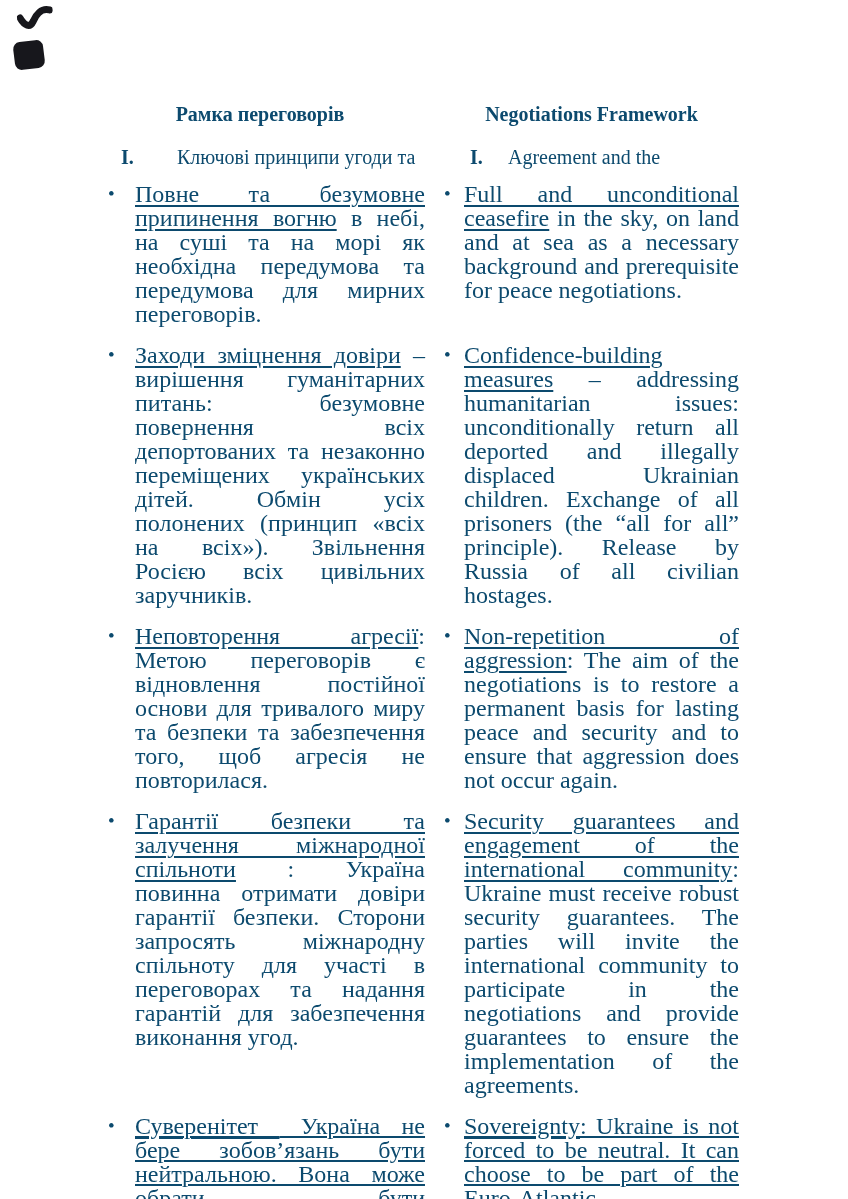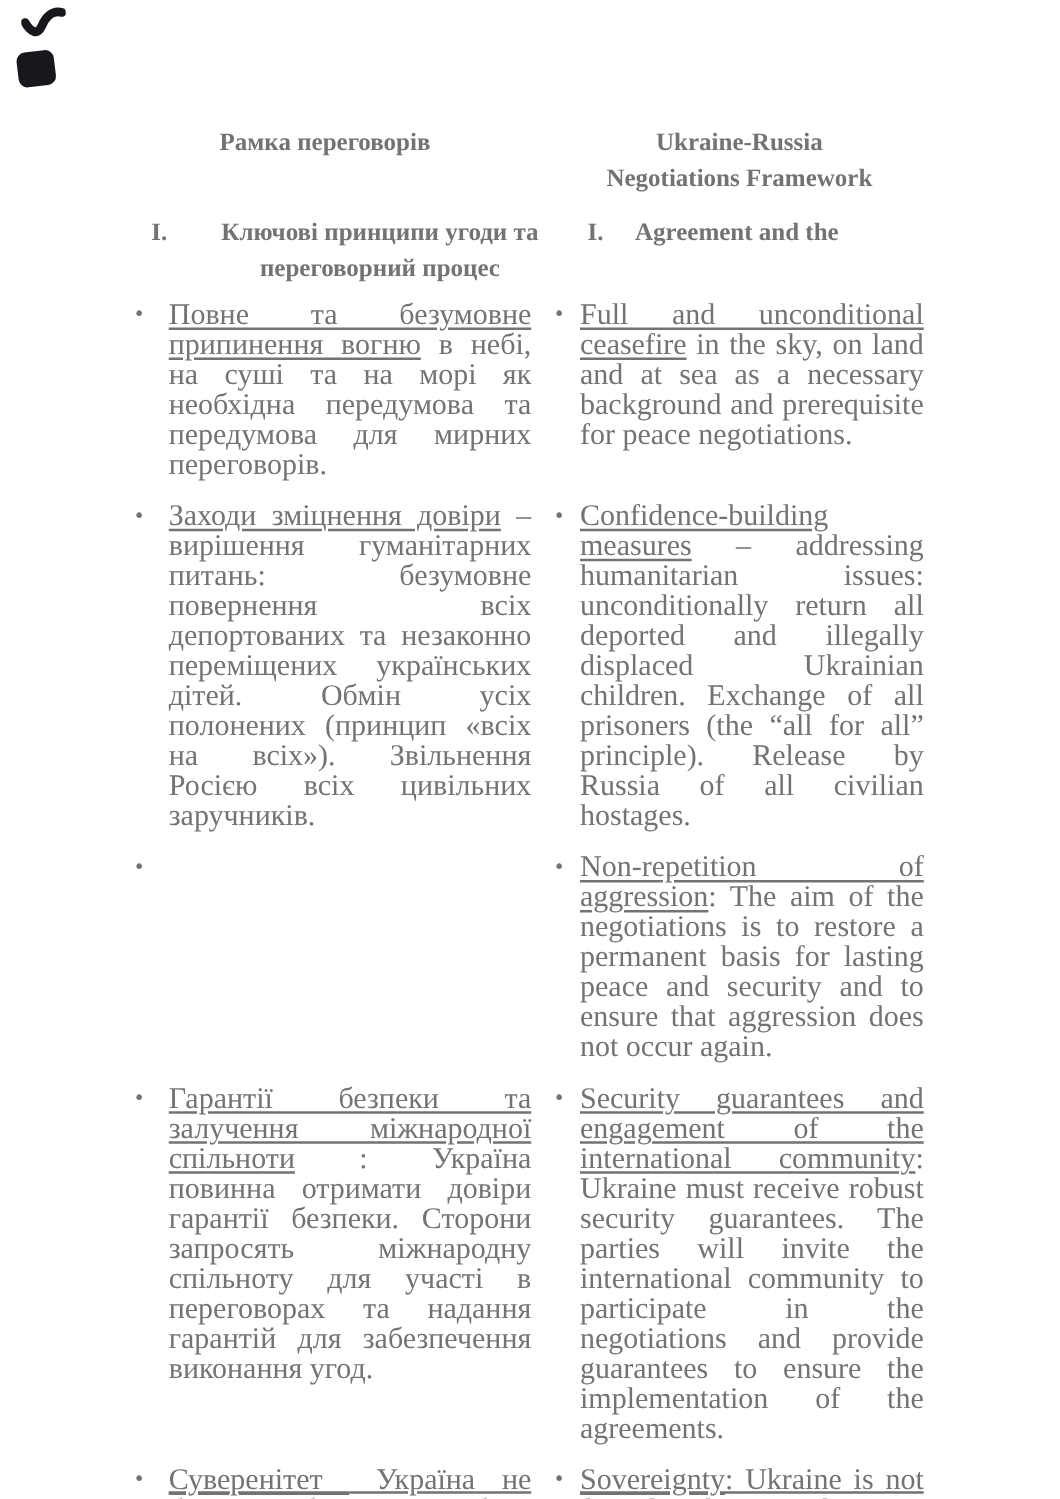--- a/index.html
+++ b/index.html
@@ -7,21 +7,21 @@
     padding: 0;
     background: #ffffff;
   }
   .page {
     position: relative;
     width: 848px;
     height: 1199px;
     background: #ffffff;
     overflow: hidden;
     font-family: "Liberation Serif", "DejaVu Serif", serif;
-    color: #737373;
+    color: #0c4a6e;
   }
   .content {
     position: absolute;
     top: 100px;
     left: 95px;
     width: 644px;
   }
   .row {
     display: flex;
     gap: 19px;
@@ -45,24 +45,23 @@
   .heading-cell.uk { padding-left: 26px; }
   .sec-num {
     font-weight: bold;
     font-size: 20px;
     line-height: 29px;
     flex: 0 0 auto;
   }
   .heading-cell.uk .sec-num { width: 56px; }
   .heading-cell.en .sec-num { width: 38px; }
   .sec-text {
-    font-weight: bold;
+    font-weight: normal;
     font-size: 20px;
     line-height: 29px;
-    text-align: center;
   }
 
   
   .bullet-cell { display: flex; align-items: flex-start; }
   .dot {
     flex: 0 0 auto;
     font-size: 19px;
     line-height: 24px;
   }
   .cell-l .dot { width: 40px; padding-left: 13px; box-sizing: border-box; }
@@ -100,31 +99,29 @@
     </svg>
   </div>
 
   <div class="content">
 
     <div class="row title-row">
       <div class="cell-l doc-title">
         <div>Рамка переговорів</div>
       </div>
       <div class="cell-r doc-title">
-        <div>Ukraine-Russia</div>
         <div>Negotiations Framework</div>
       </div>
     </div>
 
     <div class="row heading-row">
       <div class="cell-l heading-cell uk">
         <span class="sec-num">I.</span>
         <div class="sec-text">
           <div>Ключові принципи угоди та</div>
-          <div>переговорний процес</div>
         </div>
       </div>
       <div class="cell-r heading-cell en">
         <span class="sec-num">I.</span>
         <div class="sec-text">
           <div>Agreement and the</div>
         </div>
       </div>
     </div>
 
@@ -147,20 +144,21 @@
     </div>
     <div class="cell-r bullet-cell">
       <span class="dot">•</span>
       <p class="btext"><span class="lead bind-lead">Confidence-building measures</span><span class="bind-rest"> – addressing humanitarian issues: unconditionally return all deported and illegally displaced Ukrainian children. Exchange of all prisoners (the “all for all” principle). Release by Russia of all civilian hostages.</span></p>
     </div>
   </div>
 
   <div class="row bullet-pair-row">
     <div class="cell-l bullet-cell">
       <span class="dot">•</span>
+      <p class="btext"><span class="lead bind-lead">Неповторення агресії</span><span class="bind-rest">: Метою переговорів є відновлення постійної основи для тривалого миру та безпеки та забезпечення того, щоб агресія не повторилася.</span></p>
     </div>
     <div class="cell-r bullet-cell">
       <span class="dot">•</span>
       <p class="btext"><span class="lead bind-lead">Non-repetition of aggression</span><span class="bind-rest">: The aim of the negotiations is to restore a permanent basis for lasting peace and security and to ensure that aggression does not occur again.</span></p>
     </div>
   </div>
 
   <div class="row bullet-pair-row">
     <div class="cell-l bullet-cell">
       <span class="dot">•</span>

